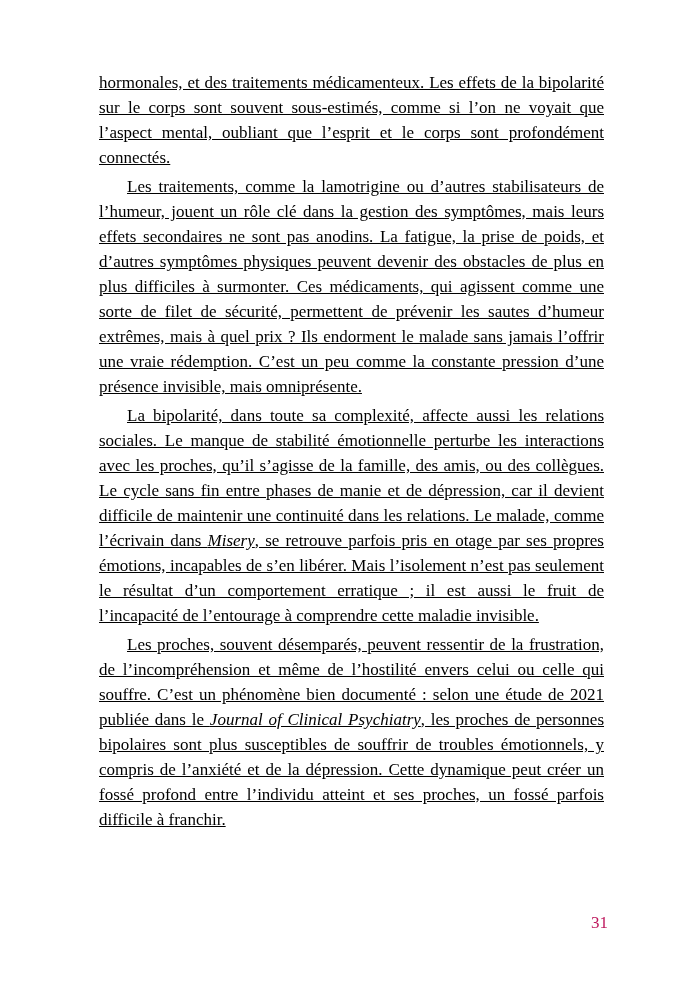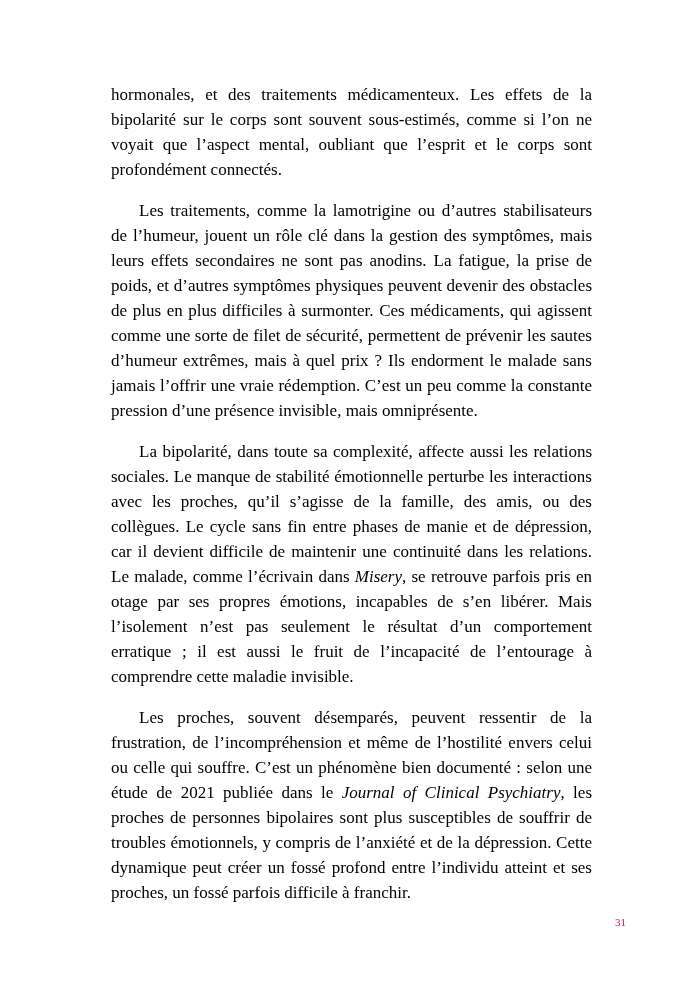--- a/index.html
+++ b/index.html
@@ -21,35 +21,36 @@
     position: absolute;
     left: 95px;
     top: 66px;
     width: 513px;
     font-size: 17px;
     line-height: 25px;
     text-align: justify;
     text-justify: inter-word;
   }
   .para {
-    margin: 16px;
+    margin: 4px;
     padding: 0;
     text-indent: 28px;
+    text-decoration: underline;
   }
   .para.no-indent {
     text-indent: 0;
   }
   .para em {
     font-style: italic;
   }
   .page-number {
     position: absolute;
     top: 910px;
-    right: 74px;
-    font-size: 11px;
+    right: 92px;
+    font-size: 17px;
     line-height: 25px;
     color: #be185d;
   }
 </style>
 </head>
 <body>
 
 <div class="page">
 
   <div class="text-block">

